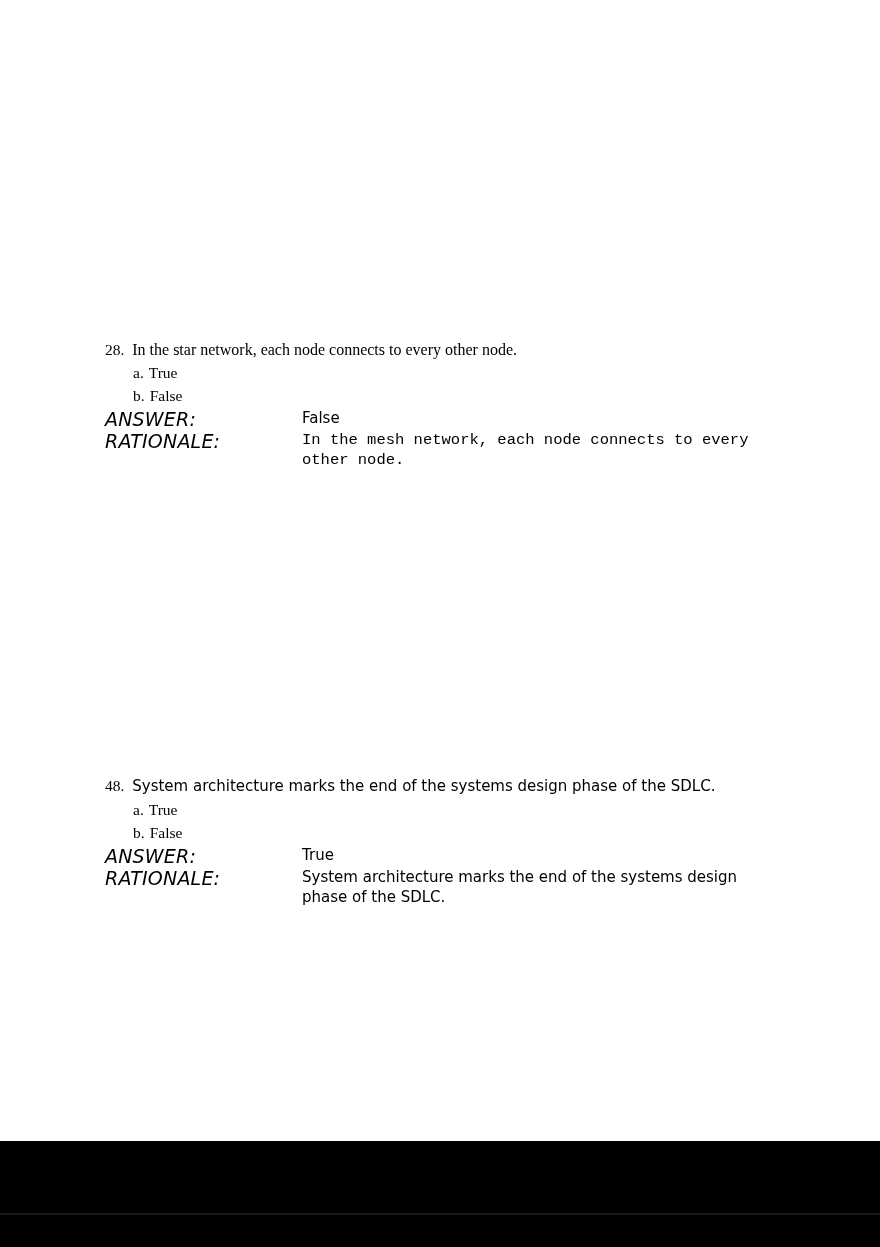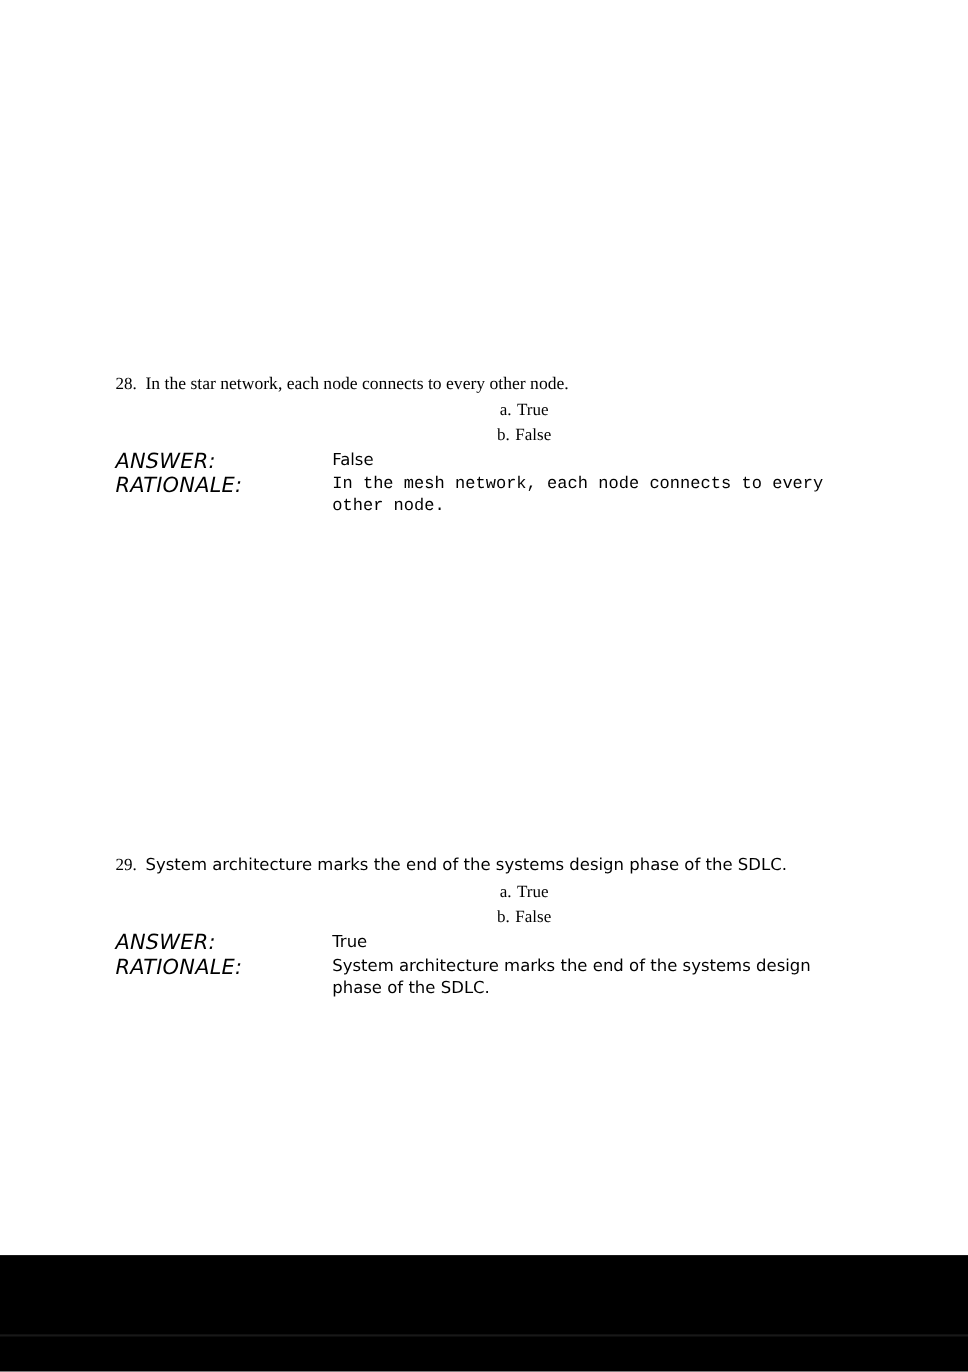--- a/index.html
+++ b/index.html
@@ -39,21 +39,20 @@
   .serif-text { font-family: "Liberation Serif", serif; font-size: 16px; }
 
   .q-block-2 .q-line { line-height: 24px; }
   .q-block-2 .q-text { font-family: "DejaVu Sans", sans-serif; font-size: 15px; }
 
   .option {
     font-family: "Liberation Serif", serif;
     font-size: 15.5px;
     line-height: 23px;
     padding-left: 28px;
-    text-align: center;
   }
   .option .opt-label { margin-right: 5px; }
 
   .answer-row, .rationale-row {
     display: flex;
     align-items: flex-start;
     line-height: 22px;
   }
   .answer-row { margin-top: 1px; }
   .field-label {
@@ -116,21 +115,21 @@
       <span class="field-value-sans">False</span>
     </div>
     <div class="rationale-row">
       <span class="field-label">RATIONALE:</span>
       <span class="field-value-serif">In the mesh network, each node connects to every other node.</span>
     </div>
   </section>
 
   <section class="question q-block-2">
     <div class="q-line">
-      <span class="q-num">29.</span>
+      <span class="q-num">48.</span>
       <span class="q-text">System architecture marks the end of the systems design phase of the SDLC.</span>
     </div>
     <div class="option">
       <span class="opt-label">a.</span><span>True</span>
     </div>
     <div class="option">
       <span class="opt-label">b.</span><span>False</span>
     </div>
     <div class="answer-row">
       <span class="field-label">ANSWER:</span>

